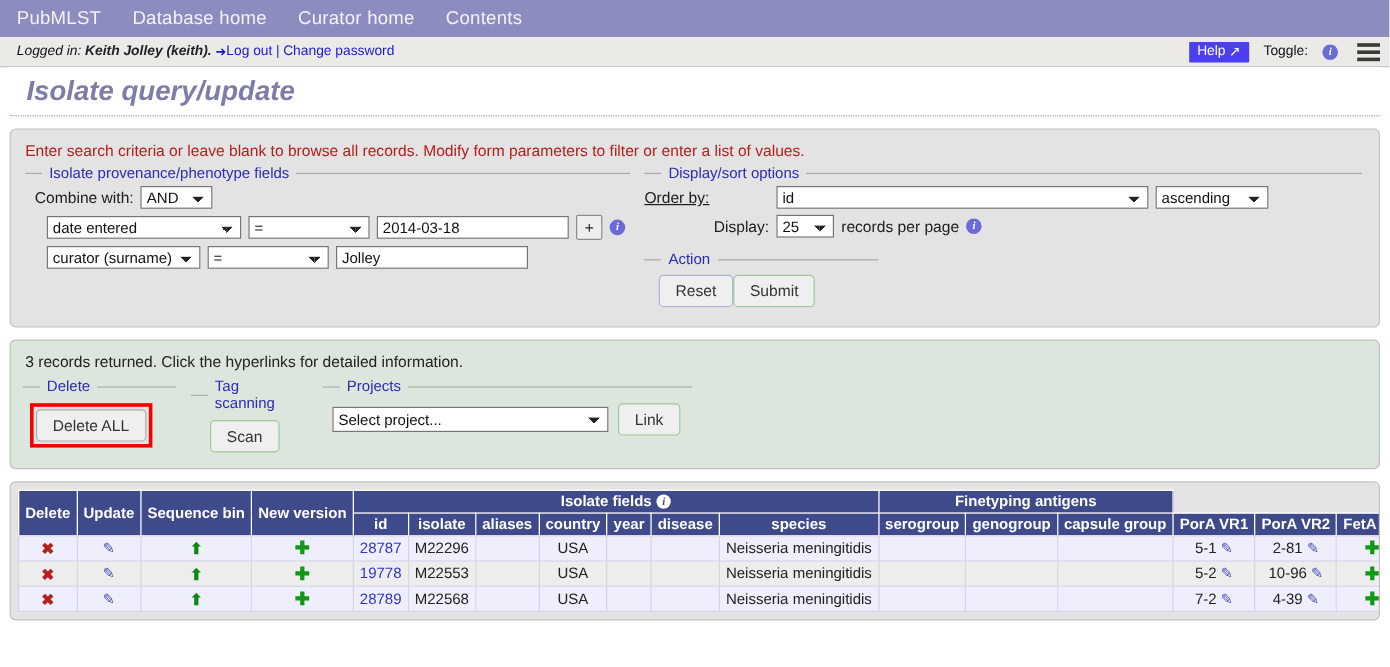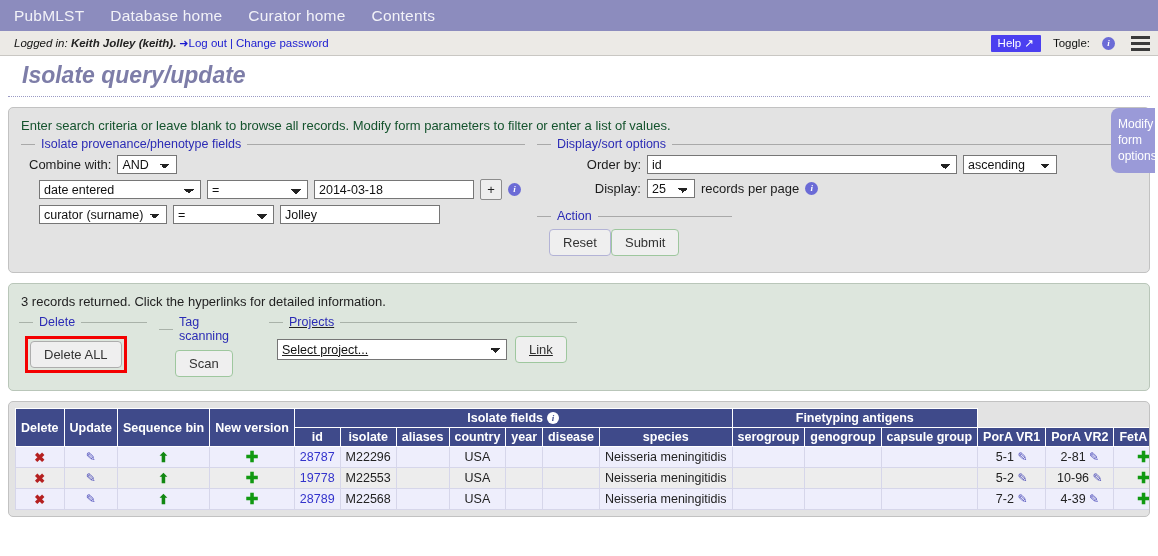--- a/index.html
+++ b/index.html
@@ -75,21 +75,21 @@
   
   .panel {
     margin:10px 8px 0 8px;
     border:1px solid #c2c2c2;
     border-radius:5px;
     background:#e3e3e3;
     position:relative;
   }
   .panel.green { background:#dde6dd; border-color:#b9c6b9; }
 
-  .panel-intro { padding:10px 12px 4px 12px; font-size:13px; color:#14532d; }
+  .panel-intro { padding:10px 12px 4px 12px; font-size:13px; color:#b91c1c; }
 
   fieldset {
     border:none;
     border-top:1px solid #a9a9a9;
     margin:0; padding:0;
     position:relative;
   }
   legend {
     color:#2b2bb5; font-size:12.5px; padding:0 6px; margin-left:14px;
   }
@@ -254,21 +254,21 @@
           </div>
         </div>
       </fieldset>
     </div>
 
     <div class="col-right">
       <fieldset>
         <legend>Display/sort options</legend>
         <div style="padding:4px 0 0 0;">
           <div class="form-row">
-            <span class="lbl" style="width:104px;text-align:right;display:inline-block;">Order by:</span>
+            <span class="lbl" style="width:104px;text-align:left;display:inline-block;text-decoration:underline;">Order by:</span>
             <select style="width:310px;">
               <option>id</option>
             </select>
             <select style="width:94px;">
               <option>ascending</option>
             </select>
           </div>
           <div class="form-row">
             <span class="lbl" style="width:104px;text-align:right;display:inline-block;">Display:</span>
             <select style="width:48px;">
@@ -283,21 +283,20 @@
       <fieldset style="margin-top:6px;width:195px;">
         <legend>Action</legend>
         <div style="padding:6px 0 4px 12px;display:flex;gap:0;">
           <button class="btn lav-b">Reset</button>
           <button class="btn green-b">Submit</button>
         </div>
       </fieldset>
     </div>
   </div>
 
-  <div class="mod-tab">Modify form options</div>
 </div>
 
 <div class="panel green">
   <div class="res-text">3 records returned. Click the hyperlinks for detailed information.</div>
 
   <div class="res-fieldsets">
     <fieldset class="fs-small" style="width:128px;">
       <legend>Delete</legend>
       <div class="fs-body" style="padding-left:6px;">
         <span class="redbox">
@@ -306,21 +305,21 @@
       </div>
     </fieldset>
 
     <fieldset class="fs-small" style="width:98px;">
       <legend>Tag scanning</legend>
       <div class="fs-body" style="padding-left:16px;">
         <button class="btn green-b">Scan</button>
       </div>
     </fieldset>
 
-    <fieldset class="fs-small" style="flex:1;max-width:306px;text-decoration:underline;">
+    <fieldset class="fs-small" style="flex:1;max-width:306px;">
       <legend>Projects</legend>
       <div class="fs-body" style="padding-left:8px;">
         <select style="width:230px;height:21px;">
           <option>Select project...</option>
         </select>
         <button class="btn green-b">Link</button>
       </div>
     </fieldset>
   </div>
 </div>

